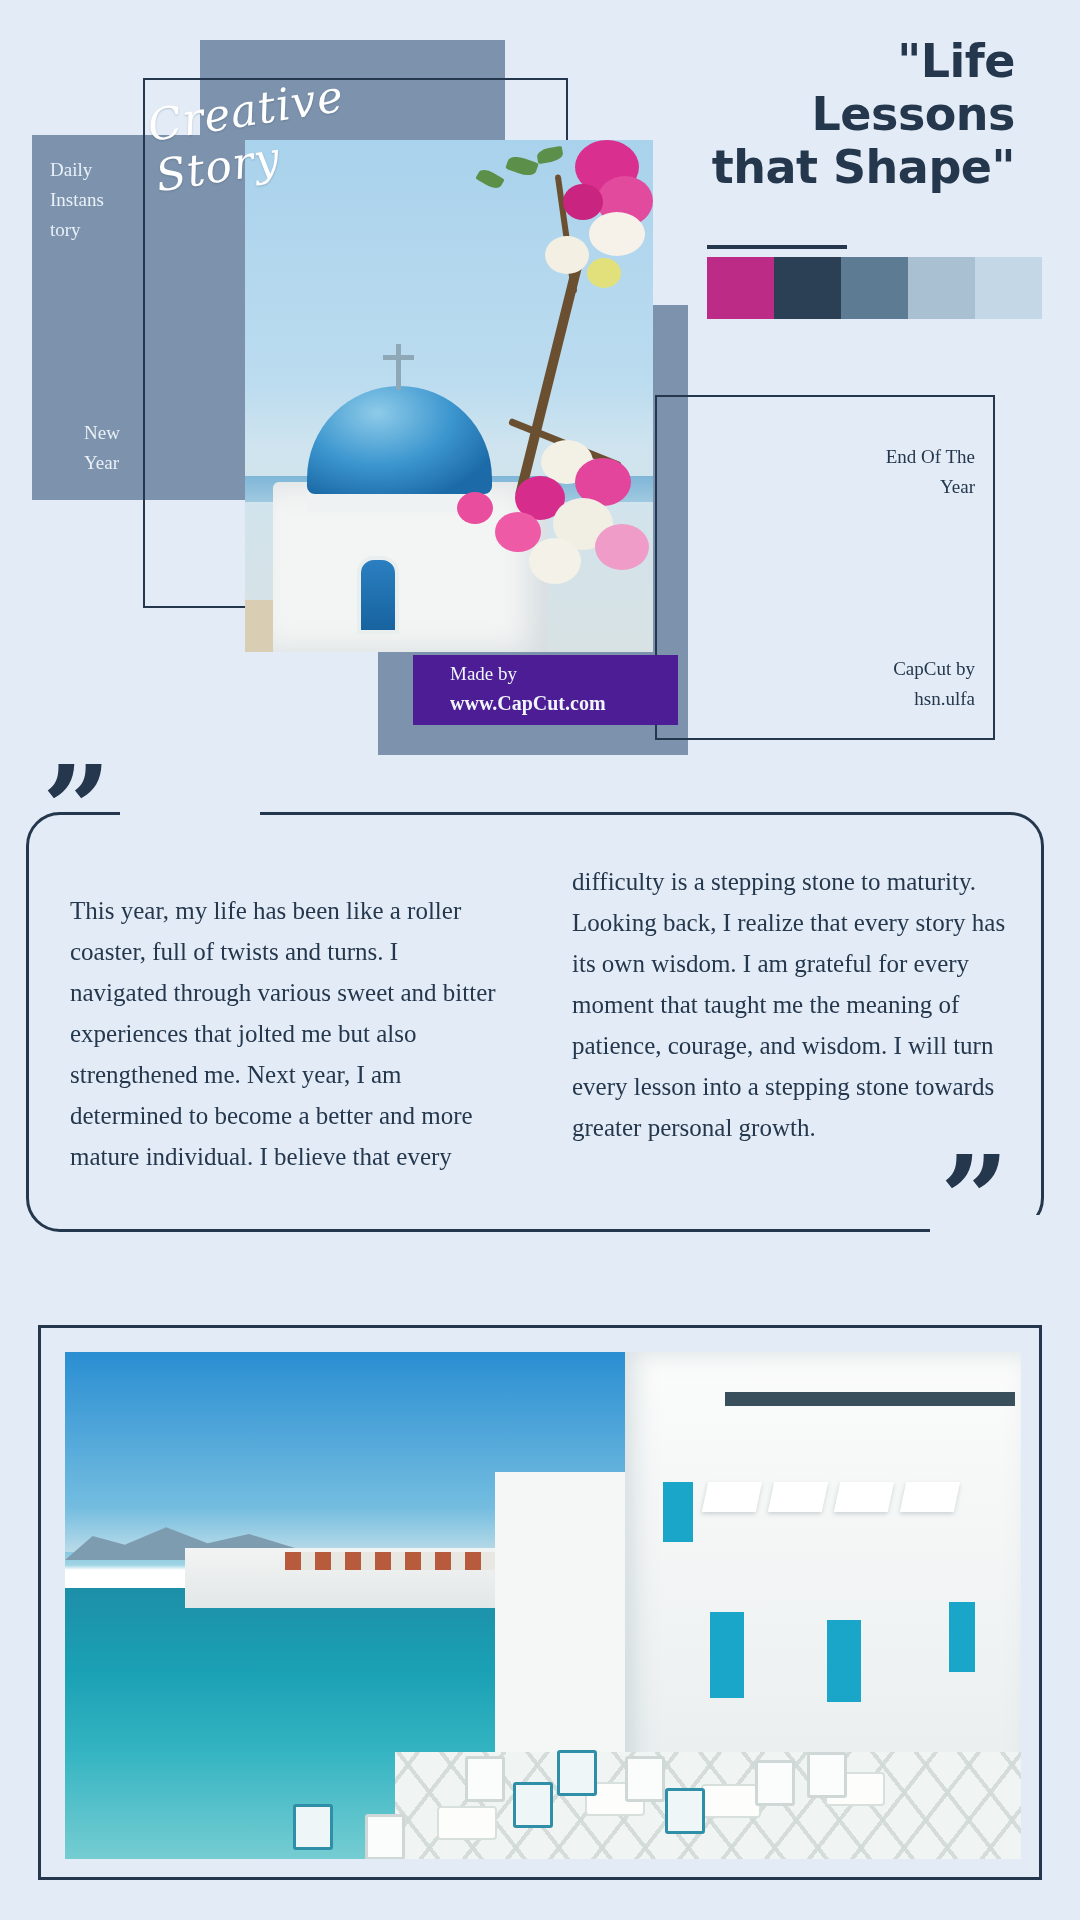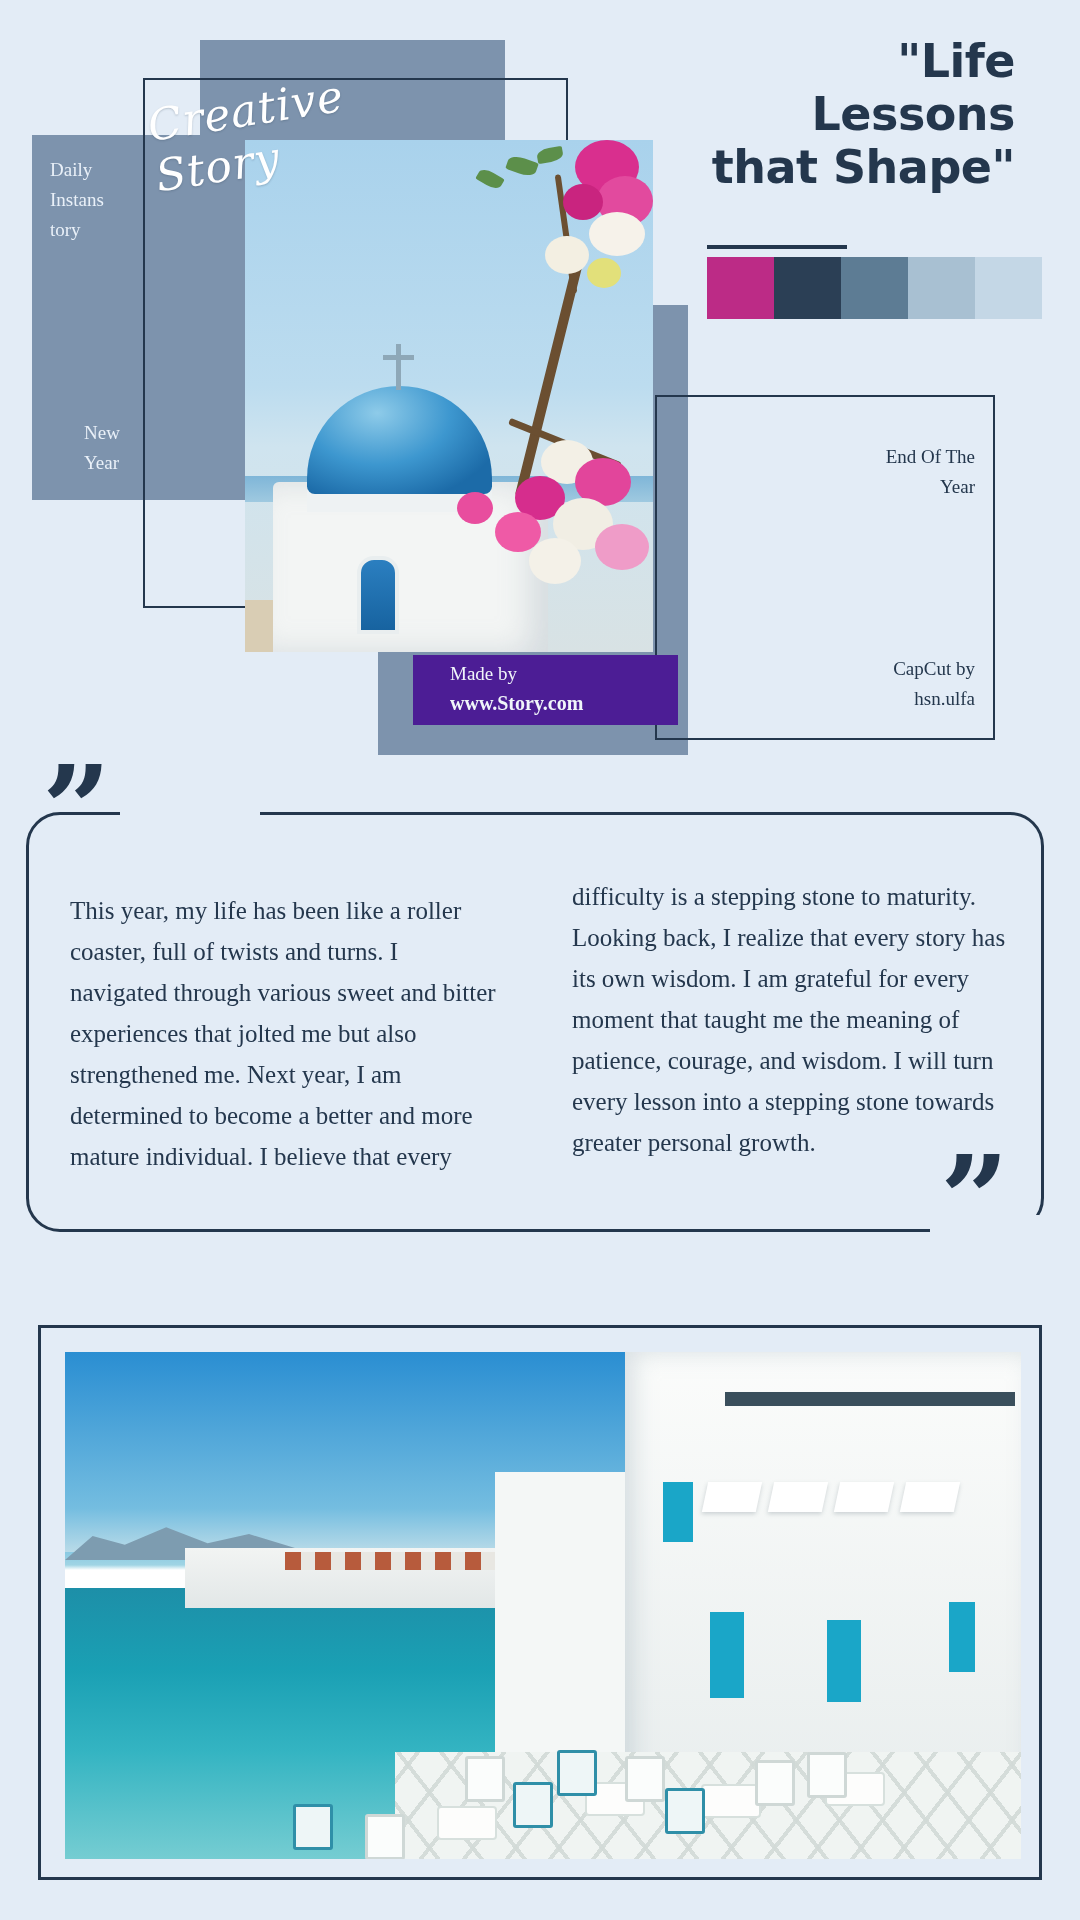--- a/index.html
+++ b/index.html
@@ -244,21 +244,21 @@
   #qm-close { left: 940px; top: 400px; }
 
   .qcol {
     position: absolute;
     font-family: "Liberation Serif", serif;
     font-size: 25px;
     line-height: 41px;
     color: #24374d;
   }
   #qcol-left { left: 70px; top: 130px; width: 430px; }
-  #qcol-right { left: 572px; top: 116px; width: 440px; }
+  #qcol-right { left: 572px; top: 101px; width: 440px; }
 
   
   #bottom-frame {
     position: absolute;
     left: 38px; top: 1325px;
     width: 1004px; height: 555px;
     border: 3px solid #24374d;
     box-sizing: border-box;
   }
   #photo2 {
@@ -398,21 +398,21 @@
     <div class="fl" style="left:250px;top:372px;width:46px;height:40px;background:#ef5aa6"></div>
     <div class="fl" style="left:350px;top:384px;width:54px;height:46px;background:#ef9cc8"></div>
     <div class="fl" style="left:284px;top:398px;width:52px;height:46px;background:#f4f1e8"></div>
     <div class="fl" style="left:212px;top:352px;width:36px;height:32px;background:#e84d9e"></div>
   </div>
 
   <div id="script-text">Creative Story</div>
 
   <div id="madeby">
     <div class="m1">Made by</div>
-    <div class="m2">www.Story.com</div>
+    <div class="m2">www.CapCut.com</div>
   </div>
 
   <div id="headline" class="nowrap">"Life
 Lessons
 that Shape"</div>
   <div id="headline-underline"></div>
 
   <div id="palette">
     <div style="background:#bc2b86"></div>
     <div style="background:#2b3f55"></div>

